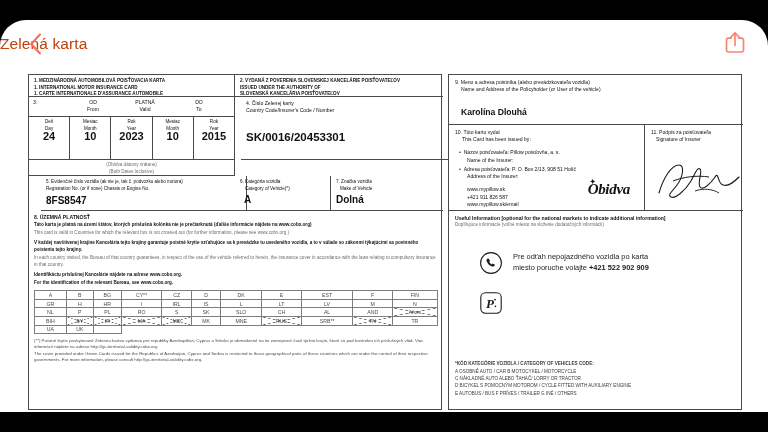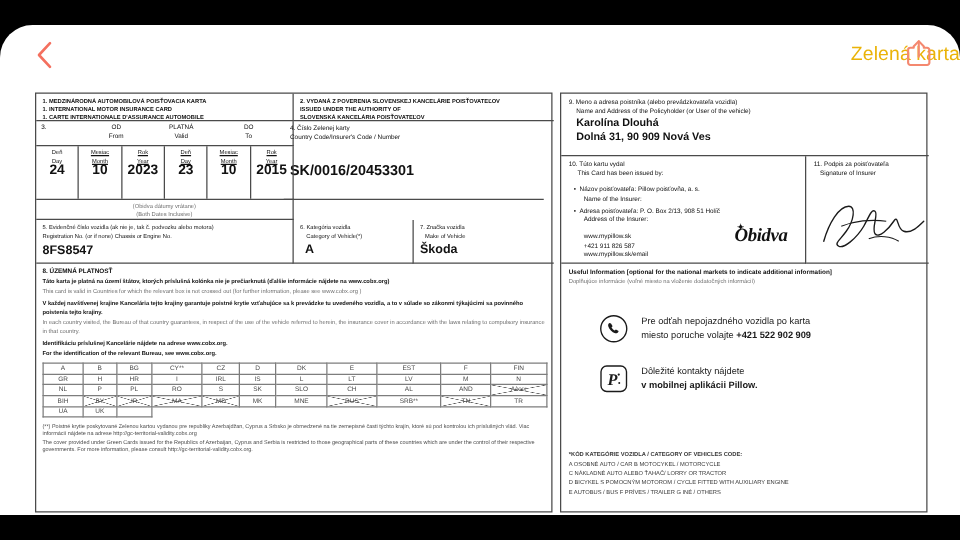--- a/index.html
+++ b/index.html
@@ -31,22 +31,22 @@
   }
   .back-btn {
     position: absolute; left: 22px; top: 50%;
     transform: translateY(-50%);
     width: 26px; height: 26px;
     display: flex; align-items: center; justify-content: center;
     cursor: pointer; background: none; border: none;
   }
   .back-btn svg { display:block; }
   .header-title {
-    width: 100%; text-align: right;
-    font-size: 15.5px; color: #eab308; letter-spacing: .1px;
+    width: 100%; text-align: left;
+    font-size: 15.5px; color: #c2410c; letter-spacing: .1px;
   }
   .share-btn {
     position: absolute; right: 20px; top: 50%;
     transform: translateY(-50%);
     width: 26px; height: 28px;
     display: flex; align-items: center; justify-content: center;
     cursor: pointer; background: none; border: none;
   }
   
   .card {
@@ -75,31 +75,31 @@
   #sec1 { position:absolute; left:0; top:0; width:206px; height:22px; padding:3px 0 0 5px; }
   
   #sec2 { position:absolute; left:206px; top:0; width:208px; height:22px; padding:3px 0 0 5px; }
   
   #sec3 { position:absolute; left:0; top:22px; width:206px; height:20px; }
   #sec3 .lbl3 { position:absolute; left:4px; top:2px; font-size:5.1px; }
   #sec3 .from { position:absolute; left:44px; top:2px; text-align:center; width:40px; }
   #sec3 .valid{ position:absolute; left:96px; top:2px; text-align:center; width:40px; }
   #sec3 .to   { position:absolute; left:150px; top:2px; text-align:center; width:40px; }
   
-  #sec4 { position:absolute; left:198px; top:22px; width:208px; height:63px; padding:3px 0 0 5px; }
+  #sec4 { position:absolute; left:212px; top:22px; width:208px; height:63px; padding:3px 0 0 5px; }
   #sec4 .num { position:absolute; left:5px; top:34px; }
   
   #dates { position:absolute; left:0; top:42px; width:206px; height:43px; display:flex; }
   #dates .dcell { flex:1; text-align:center; padding-top:2px; position:relative; }
-  #dates .dcell + .dcell { border-left:1.1px solid #4a4a4a;text-decoration:underline; }
+  #dates .dcell + .dcell { border-left:1.1px solid #4a4a4a; }
   #dates .dcell .dv { position:absolute; left:0; right:0; top:13px; font-size:11px; font-weight:bold; }
   
   #bothdates { position:absolute; left:0; top:85px; width:206px; height:16px; text-align:center; padding-top:2px; }
   
-  #sec5 { position:absolute; left:0; top:101px; width:206px; height:35px; padding:3px 0 16px 5px; }
+  #sec5 { position:absolute; left:12px; top:101px; width:206px; height:35px; padding:3px 0 16px 5px; }
   #sec5 .rv { margin-top:3px; }
   
   #sec6 { position:absolute; left:206px; top:101px; width:96px; height:35px; padding:3px 0 0 5px; }
   
   #sec7 { position:absolute; left:302px; top:101px; width:112px; height:35px; padding:3px 0 0 5px; }
   
   #sec8 { position:absolute; left:0; top:136px; width:414px; height:200px; padding:3px 5px 0 5px; }
   #sec8 .h { font-size:5.1px; font-weight:bold; margin-bottom:2px; }
   #sec8 p { margin-bottom:4px; }
   
@@ -116,21 +116,21 @@
     background: linear-gradient(to top right, transparent calc(50% - .4px), #555 50%, transparent calc(50% + .4px));
   }
   #cgrid td.x::after {
     background: linear-gradient(to bottom right, transparent calc(50% - .4px), #555 50%, transparent calc(50% + .4px));
   }
   #cgrid td.x span { position:relative; z-index:1; }
   #foot { margin-top:4px; font-size:4.4px; line-height:1.45; color:#4b4b4b; }
 
   
   #sec9 { position:absolute; left:0; top:0; width:294px; height:50px; padding:4px 0 0 6px; }
-  #sec9 .nm { margin-top:0; }
+  #sec9 .nm { margin-top:14px; }
   #sec10 { position:absolute; left:0; top:50px; width:196px; height:86px; padding:4px 0 0 6px; }
   #sec11 { position:absolute; left:196px; top:50px; width:98px; height:86px; padding:4px 0 0 6px; }
   #useful { position:absolute; left:0; top:136px; width:294px; height:200px; padding:4px 6px 0 6px; }
   .pillow-logo {
     position:absolute; right:14px; top:56px;
     font-family:"Liberation Serif", serif;
     font-size:15px; font-style:italic; font-weight:bold; letter-spacing:-.3px;
   }
   .pillow-logo .dot { position:absolute; left:2px; top:-3px; font-size:7px; font-style:normal; }
   .sig { position:absolute; left:204px; top:82px; width:88px; height:46px; }
@@ -215,25 +215,20 @@
           <div class="t5">Mesiac</div>
           <div class="t5">Month</div>
           <div class="dv">10</div>
         </div>
         <div class="dcell">
           <div class="t5">Rok</div>
           <div class="t5">Year</div>
           <div class="dv">2023</div>
         </div>
         <div class="dcell">
-          <div class="t5">Deň</div>
-          <div class="t5">Day</div>
-          <div class="dv">23</div>
-        </div>
-        <div class="dcell">
           <div class="t5">Mesiac</div>
           <div class="t5">Month</div>
           <div class="dv">10</div>
         </div>
         <div class="dcell">
           <div class="t5">Rok</div>
           <div class="t5">Year</div>
           <div class="dv">2015</div>
         </div>
       </div>
@@ -251,21 +246,21 @@
 
       <div id="sec6" class="br bb">
         <div class="t5">6. Kategória  vozidla</div>
         <div class="t5" style="padding-left:5px">Category of Vehicle(*)</div>
         <div class="val-md" style="padding-left:4px;margin-top:2px">A</div>
       </div>
 
       <div id="sec7" class="bb">
         <div class="t5">7. Značka vozidla</div>
         <div class="t5" style="padding-left:4px">Make of Vehicle</div>
-        <div class="val-md" style="margin-top:2px">Škoda</div>
+        <div class="val-md" style="margin-top:2px">Dolná</div>
       </div>
 
       <div id="sec8">
         <div class="h">8. ÚZEMNÁ PLATNOSŤ</div>
         <p class="t5 bold">Táto karta je platná na území štátov, ktorých príslušná kolónka nie je prečiarknutá (ďalšie informácie nájdete na www.cobx.org)</p>
         <p class="t5 grey" style="margin-top:-3px">This card is valid in Countries for which the relevant box is not crossed out  (for further information, please see www.cobx.org )</p>
         <p class="t5 bold">V každej navštívenej krajine Kancelária tejto krajiny garantuje poistné krytie vzťahujúce sa k prevádzke tu uvedeného vozidla, a to v súlade so zákonmi týkajúcimi sa povinného poistenia tejto krajiny.</p>
         <p class="t5 grey" style="margin-top:-2px">In each country visited, the Bureau of that country guarantees, in respect of the use of the vehicle referred to herein, the insurance cover  in accordance with the laws relating to compulsory insurance in that country.</p>
         <p class="t5 bold">Identifikáciu príslušnej Kancelárie nájdete na adrese www.cobx.org.</p>
         <p class="t5 bold" style="margin-top:-3px">For the identification of the relevant Bureau, see www.cobx.org.</p>
@@ -346,21 +341,20 @@
         </div>
       </div>
     </div>
 
     <div class="rcol box">
 
       <div id="sec9" class="bb">
         <div class="t55">9. Meno a adresa poistníka (alebo prevádzkovateľa vozidla)</div>
         <div class="t55" style="padding-left:6px">Name and Address of the Policyholder (or User of the vehicle)</div>
         <div class="nm" style="font-size:8.6px;font-weight:bold;padding-left:6px">Karolína Dlouhá</div>
-        <div style="font-size:8.6px;font-weight:bold;padding-left:6px;margin-top:1px">Dolná 31, 90 909 Nová Ves</div>
       </div>
 
       <div id="sec10" class="br bb">
         <div class="t55">10.  Túto kartu vydal</div>
         <div class="t55" style="padding-left:7px">This Card has been issued by:</div>
         <div class="t55" style="margin-top:6px;padding-left:4px">
           <span>•&nbsp;&nbsp;</span><span>Názov poisťovateľa:</span>
           <span>Pillow poisťovňa, a. s.</span>
         </div>
         <div class="t55" style="padding-left:12px">Name of the Insurer:</div>
@@ -411,24 +405,20 @@
 
         <div class="contact-row" style="margin-top:16px">
           <span class="cicon">
             <svg width="24" height="24" viewBox="0 0 24 24" fill="none">
               <rect x="1.8" y="1.8" width="20.4" height="20.4" rx="4.6" stroke="#1b1b1b" stroke-width="1.1"></rect>
               <text x="7" y="17.4" font-family="Liberation Serif, serif" font-size="13" font-weight="bold" font-style="italic" fill="#1b1b1b">P</text>
               <circle cx="16" cy="8.6" r=".9" fill="#1b1b1b"></circle>
               <circle cx="16.4" cy="15.4" r=".8" fill="#1b1b1b"></circle>
             </svg>
           </span>
-          <div class="ctext">
-            <div>Dôležité kontakty nájdete</div>
-            <div><b>v mobilnej aplikácii Pillow.</b></div>
-          </div>
         </div>
 
         <div class="vehcodes">
           <div class="hd">*KÓD KATEGÓRIE VOZIDLA / CATEGORY OF VEHICLES CODE:</div>
           <div>A OSOBNÉ AUTO / CAR    B  MOTOCYKEL / MOTORCYCLE</div>
           <div>C NÁKLADNÉ AUTO ALEBO ŤAHAČ/ LORRY OR TRACTOR</div>
           <div>D BICYKEL S POMOCNÝM MOTOROM / CYCLE FITTED WITH AUXILIARY ENGINE</div>
           <div>E AUTOBUS / BUS    F PRÍVES / TRAILER  G INÉ / OTHERS</div>
         </div>
       </div>

